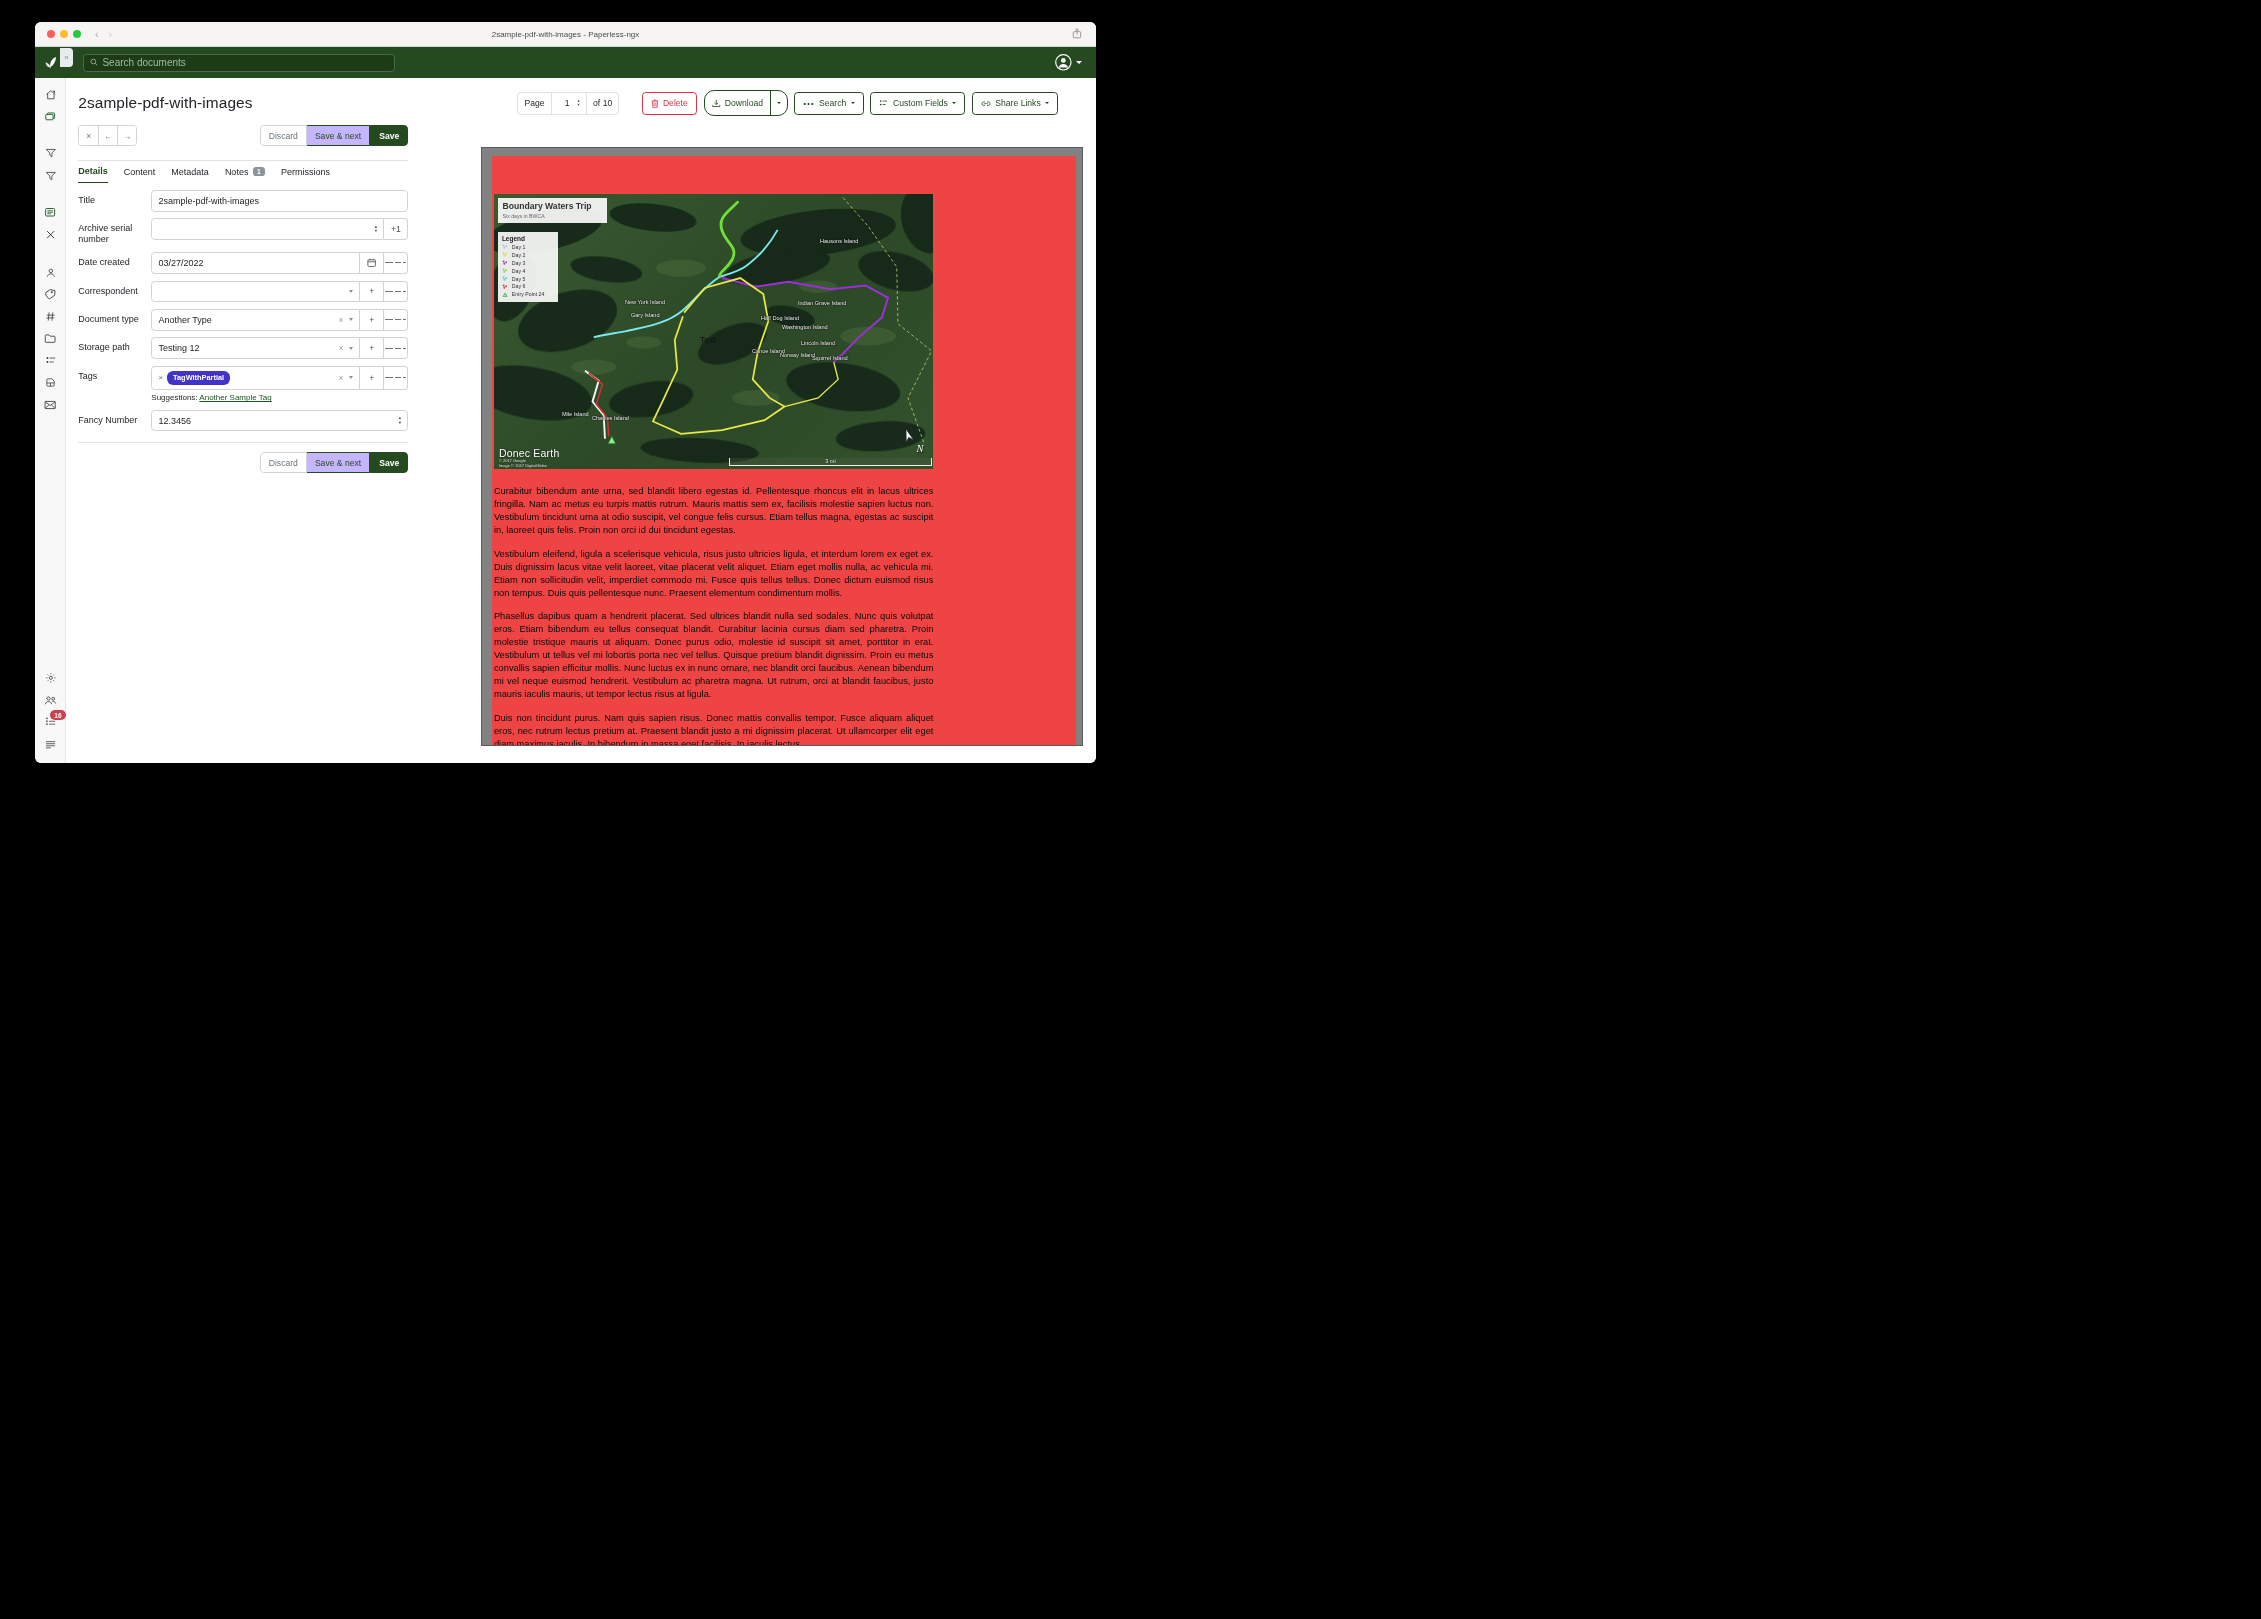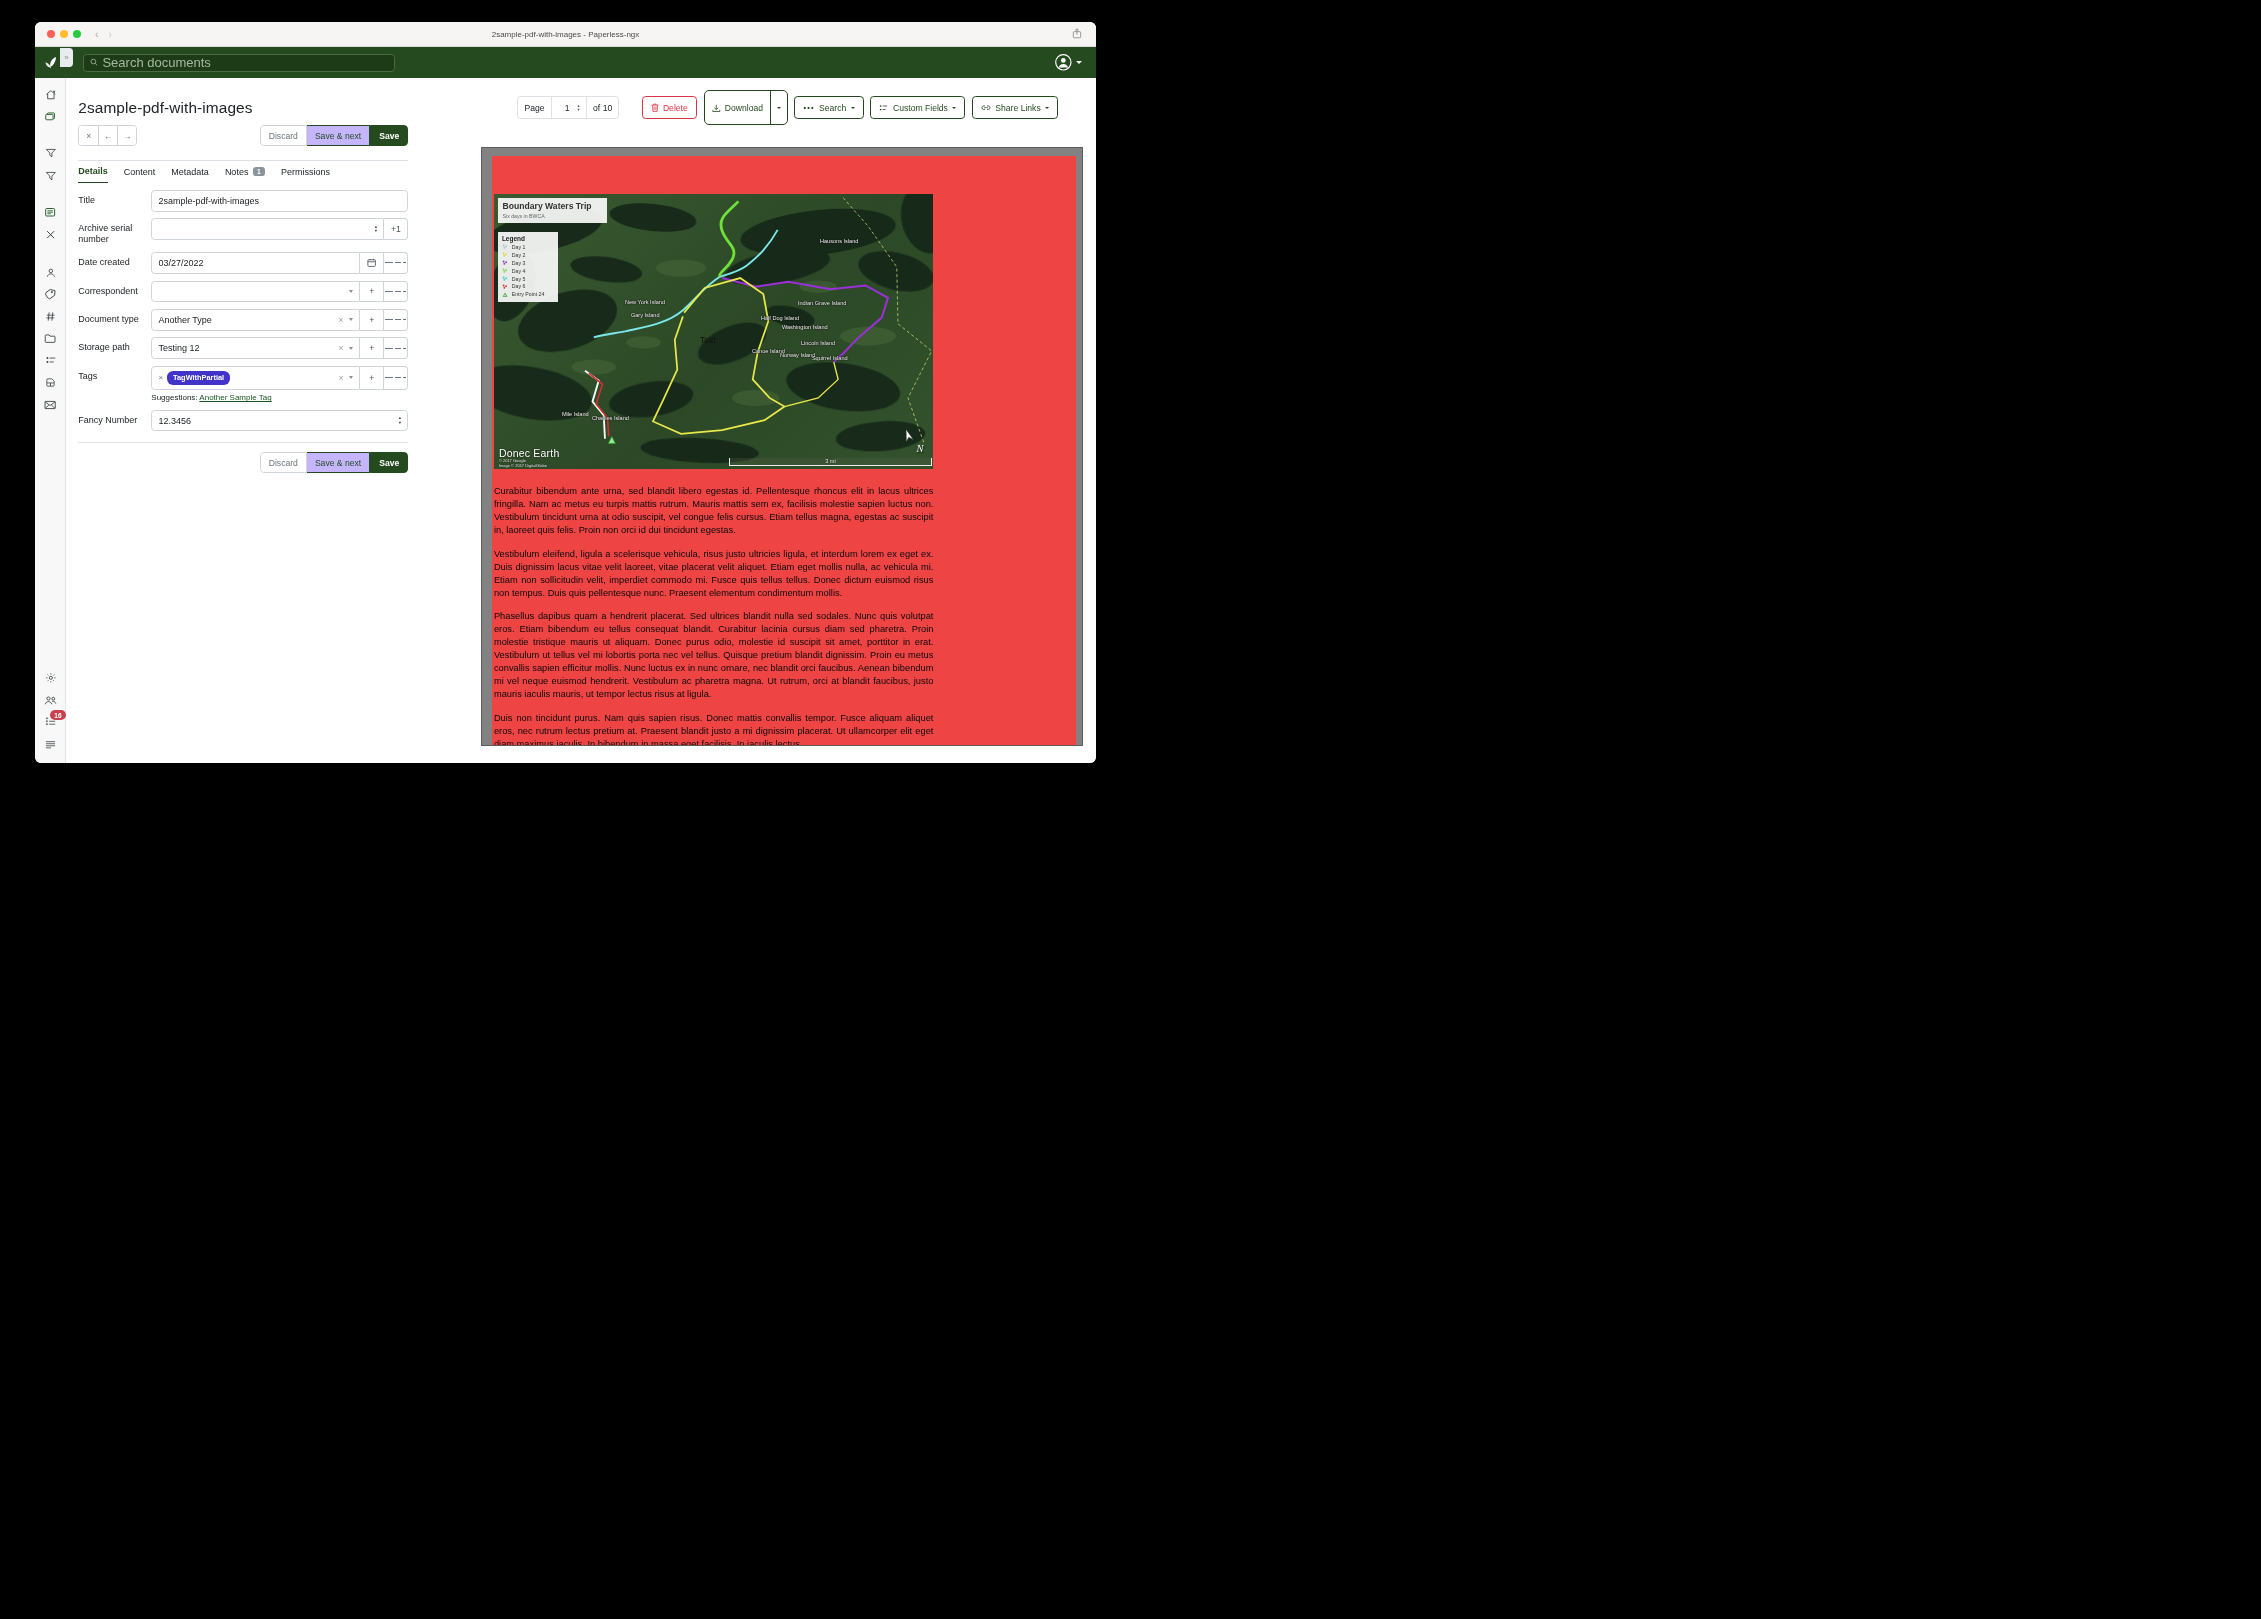--- a/index.html
+++ b/index.html
@@ -12,21 +12,21 @@
   .light { width:8px; height:8px; border-radius:50%; }
   .l-red{background:#ff5f57}.l-yel{background:#febc2e}.l-grn{background:#28c840}
   .navchev { color:#a9a9a9; font-size:10.5px; margin-left:13.6px; cursor:default; }
   .tb-title { position:absolute; left:0; right:0; text-align:center; font-size:8px; color:#4b4b4b; font-weight:500; }
   .tb-share { position:absolute; right:13.6px; top:6.2px; color:#8a8a8a; }
 
   
   .appheader { height:31.5px; background:#254a1f; display:flex; align-items:center; position:relative; }
   .logo { width:31px; display:flex; justify-content:center; }
   .searchbox { width:312px; height:18.5px; background:#1d3b17; border:0.6px solid #4c6a44; border-radius:3.7px; display:flex; align-items:center; padding:0 5.6px; gap:4.3px; margin-left:17.3px; }
-  .searchbox input { background:transparent; border:none; outline:none; color:#dfe8db; font-size:13px; width:100%; }
+  .searchbox input { background:transparent; border:none; outline:none; color:#dfe8db; font-size:10px; width:100%; }
   .searchbox input::placeholder { color:#a7b8a0; }
   .avatarwrap { position:absolute; right:13.6px; display:flex; align-items:center; gap:4.3px; cursor:pointer; }
   .caret-w { width:0;height:0;border-left:3.1px solid transparent;border-right:3.1px solid transparent;border-top:3.1px solid #fff; }
 
   
   .sidebar { position:absolute; left:0; top:56px; bottom:0; width:31px; background:#f7f8f7; border-right:0.6px solid #e3e5e3; }
   .sb { position:absolute; left:0; width:31px; display:flex; justify-content:center; color:#383d41; cursor:pointer; }
   .sb svg { display:block; }
   .expander { position:absolute; left:25px; top:26px; width:13px; height:18.5px; background:#e9ecef; border-radius:0 3.7px 3.7px 0; color:#8b9196; display:flex; align-items:center; justify-content:center; font-size:8px; cursor:pointer; z-index:5; }
   .badge-red { position:absolute; left:15px; top:-5.6px; background:#c9414d; color:#fff; font-size:6.5px; font-weight:bold; padding:1.2px 4.3px; border-radius:5.6px; }
@@ -39,21 +39,21 @@
 
   .grp { display:flex; align-items:stretch; height:23px; border:0.6px solid #dee2e6; border-radius:3.7px; background:#fff; overflow:hidden; font-size:8.6px; color:#212529; }
   .grp .seg { display:flex; align-items:center; padding:0 6.2px; border-left:0.6px solid #dee2e6; }
   .grp .seg:first-child { border-left:none; }
   .pg-input { width:18.5px; text-align:center; border:none; outline:none; font-size:8.6px; color:#212529; }
   .spin { display:flex; flex-direction:column; font-size:4.3px; line-height:4.3px; color:#555; margin-left:1.2px; }
 
   .btn { display:inline-flex; align-items:center; gap:4.3px; height:23px; padding:0 8px; border-radius:3.7px; font-size:8.6px; background:#fff; cursor:pointer; white-space:nowrap; }
   .btn-red { border:0.6px solid #dc3545; color:#dc3545; }
   .btn-grn { border:0.6px solid #254a1f; color:#254a1f; }
-  .btn-split { display:flex; height:35px; border:0.6px solid #254a1f; border-radius:5px; overflow:hidden; }
+  .btn-split { display:flex; height:26px; border:0.6px solid #254a1f; border-radius:10px; overflow:hidden; }
   .btn-split .b-main { display:flex; align-items:center; gap:4.3px; padding:0 7.4px; color:#254a1f; font-size:8.6px; cursor:pointer; }
   .btn-split .b-caret { display:flex; align-items:center; padding:0 5.6px; border-left:0.6px solid #254a1f; color:#254a1f; cursor:pointer; }
   .caret-g { width:0;height:0;border-left:2.8px solid transparent;border-right:2.8px solid transparent;border-top:2.8px solid currentColor; display:inline-block; }
 
   .edit-row { position:absolute; left:12.3px; top:47px; width:330px; display:flex; justify-content:space-between; align-items:center; }
   .navgrp { display:flex; border:0.6px solid #ced4da; border-radius:3.7px; overflow:hidden; height:21px; }
   .navgrp .nbtn { width:19px; display:flex; align-items:center; justify-content:center; color:#6c757d; font-size:8.6px; border-left:0.6px solid #ced4da; cursor:pointer; background:#fff; }
   .navgrp .nbtn:first-child { border-left:none; }
   .savegrp { display:flex; height:21px; border-radius:3.7px; overflow:hidden; }
   .savegrp .sbtn { display:flex; align-items:center; padding:0 8px; font-size:8.6px; cursor:pointer; }

